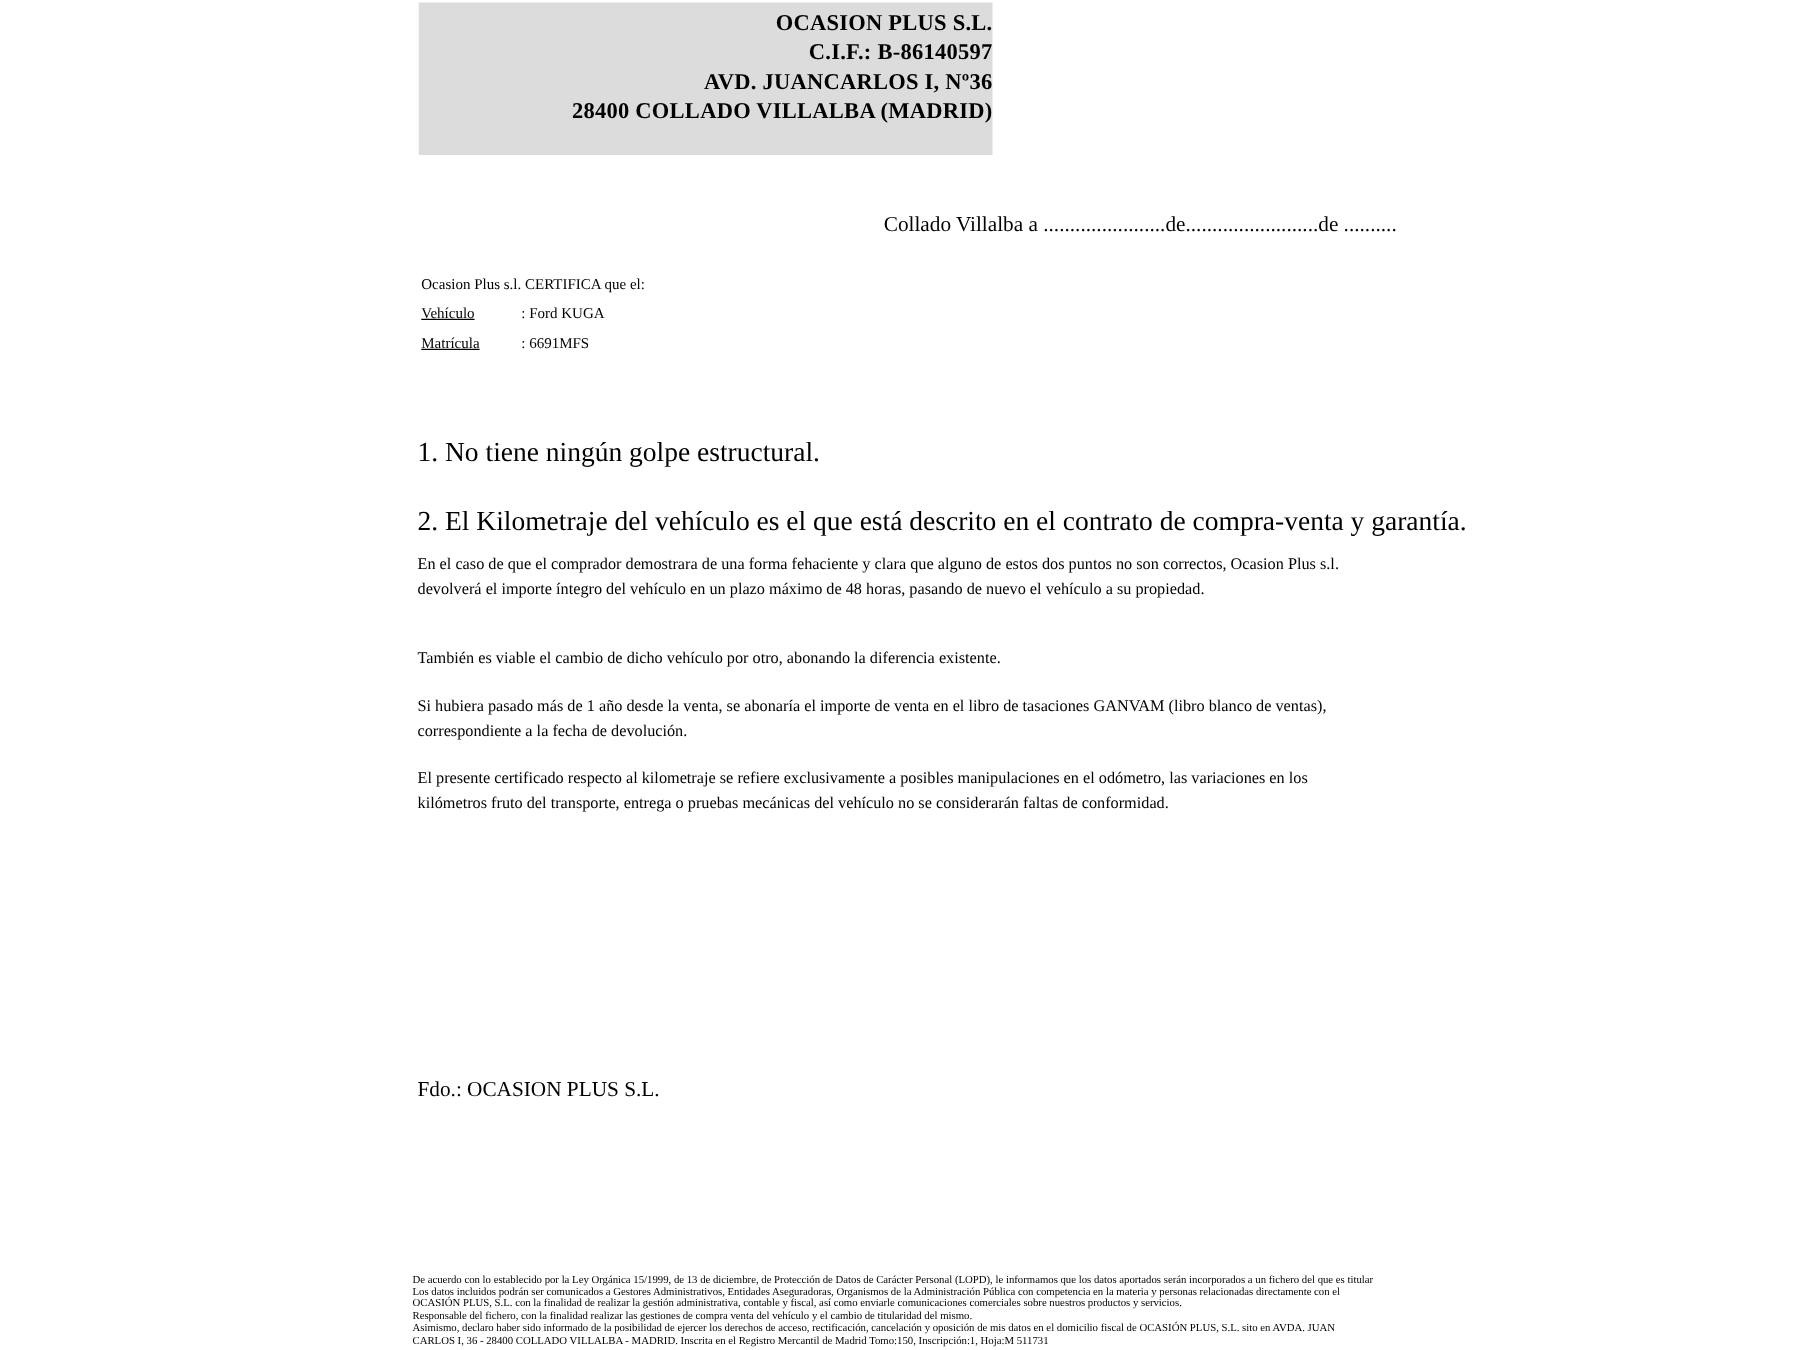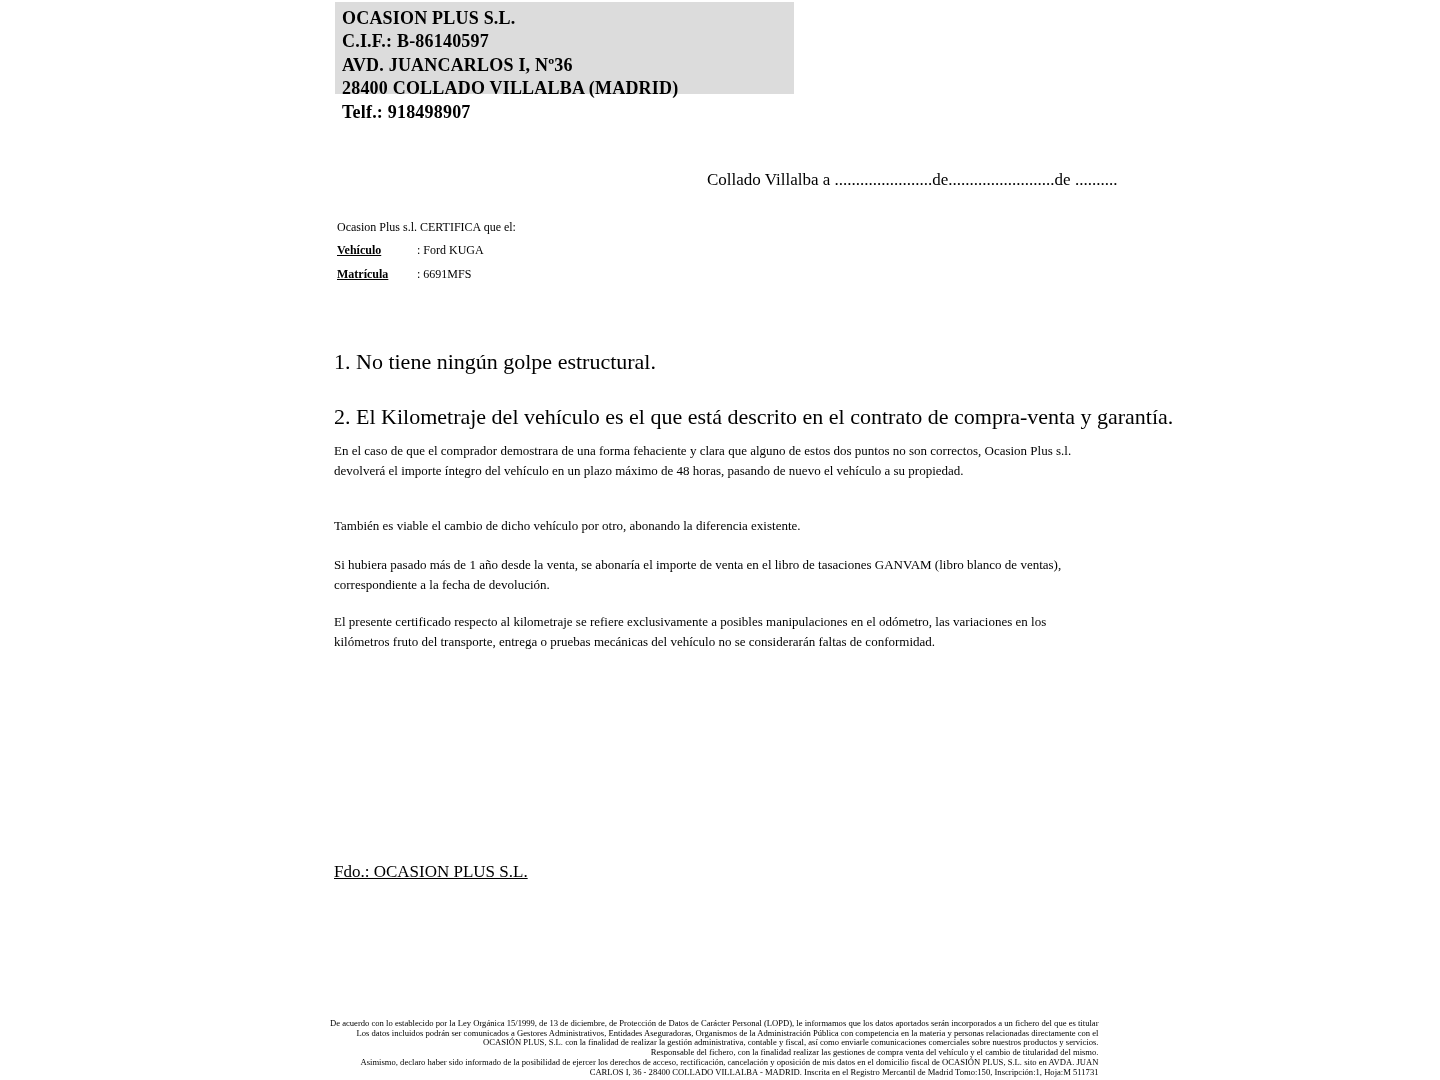--- a/index.html
+++ b/index.html
@@ -1,52 +1,51 @@
 <!DOCTYPE html>
 <html><head>
 <meta charset="utf-8">
 <style>
   html,body{margin:0;padding:0;background:#ffffff;}
   .page{
     position:relative;width:1440px;height:1080px;background:#ffffff;
     font-family:"Liberation Serif", serif;color:#000;overflow:hidden;
   }
   .header-box{
-    position:absolute;left:335px;top:2px;width:459px;height:92px;
-    background:#dcdcdc;box-sizing:border-box;padding:5px 0 0 7px;
+    position:absolute;left:335px;top:2px;width:459px;height:122px;
+    background:#dcdcdc;box-sizing:border-box;padding:5px 0 0 7px;text-align:right;
   }
   .hline{font-weight:bold;font-size:18px;line-height:23.4px;letter-spacing:.2px;white-space:nowrap;}
   .date-line{position:absolute;left:681px;top:170px;font-size:17px;white-space:nowrap;margin-left:26px;}
   .cert{position:absolute;left:337px;top:216px;font-size:12px;line-height:23.4px;}
   .cert-row{white-space:nowrap;}
   .cert-label{display:inline-block;width:80px;}
-  .u{text-decoration:underline;font-weight:bold;}
+  .u{text-decoration:underline;}
   .item{position:absolute;left:334px;font-size:22px;white-space:nowrap;margin-top:24px;}
   .item-1{top:325px;}
   .item-2{top:380px;}
   .para{position:absolute;left:334px;width:768px;font-size:13px;line-height:19.6px;text-align:left;}
   .para-1{top:441px;}
   .para-2{top:516px;}
   .para-3{top:555px;}
   .para-4{top:612px;}
-  .sig{position:absolute;left:334px;top:862px;font-size:17px;white-space:nowrap;text-decoration:underline;}
+  .sig{position:absolute;left:334px;top:862px;font-size:17px;white-space:nowrap;}
   .legal{position:absolute;left:330px;top:1019px;font-size:8.6px;line-height:9.7px;color:#000;}
-  .legal-line{white-space:nowrap;text-align:right;}
+  .legal-line{white-space:nowrap;}
 </style>
 </head>
 <body>
 
 <div class="page">
 
   <div class="header-box">
     <div class="hline">OCASION PLUS S.L.</div>
     <div class="hline">C.I.F.: B-86140597</div>
     <div class="hline">AVD. JUANCARLOS I, Nº36</div>
     <div class="hline">28400 COLLADO VILLALBA (MADRID)</div>
-    <div class="hline">Telf.: 918498907</div>
   </div>
 
   <div class="date-line">Collado Villalba a .......................de.........................de ..........</div>
 
   <div class="cert">
     <div class="cert-row">Ocasion Plus s.l. CERTIFICA que el:</div>
     <div class="cert-row">
       <span class="cert-label"><span class="u">Vehículo</span></span><span>: Ford KUGA</span>
     </div>
     <div class="cert-row">

